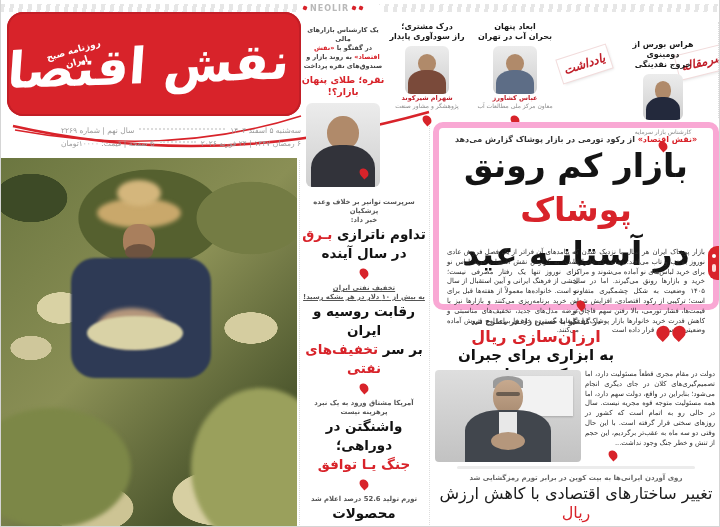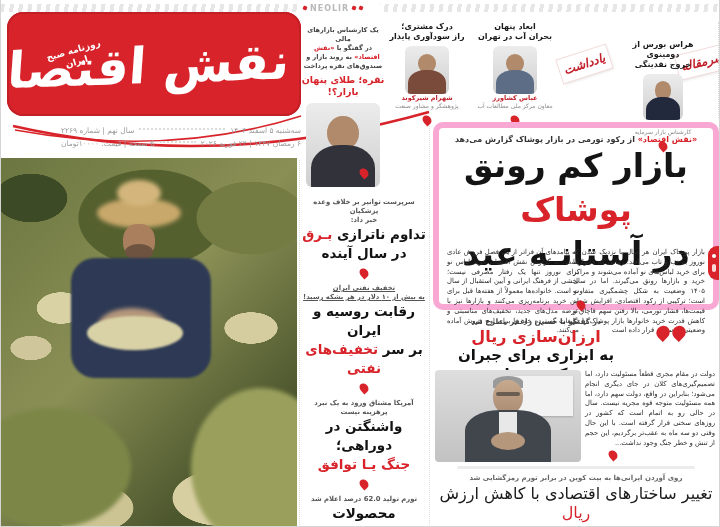--- a/index.html
+++ b/index.html
@@ -200,21 +200,21 @@
     <span class="mk" style="margin-top:4px;"></span>
     <div class="bk" style="margin-top:2px;">
       <span>آمریکا مشتاق ورود به یک نبرد</span><br><span>پرهزینه نیست</span>
     </div>
     <div class="bh">
       <span>واشنگتن در دوراهی؛</span><br>
       <span class="red">جنگ یـا توافق</span>
     </div>
     <span class="mk" style="margin-top:4px;"></span>
     <div class="bk" style="margin-top:2px;">
-      <span>تورم تولید 62.0 درصد اعلام شد</span>
+      <span>تورم تولید 52.6 درصد اعلام شد</span>
     </div>
     <div class="bh">
       <span>محصولات </span><span class="red">کشاورزی</span><br>
       
     </div>
     
     
     
     
   </div>

